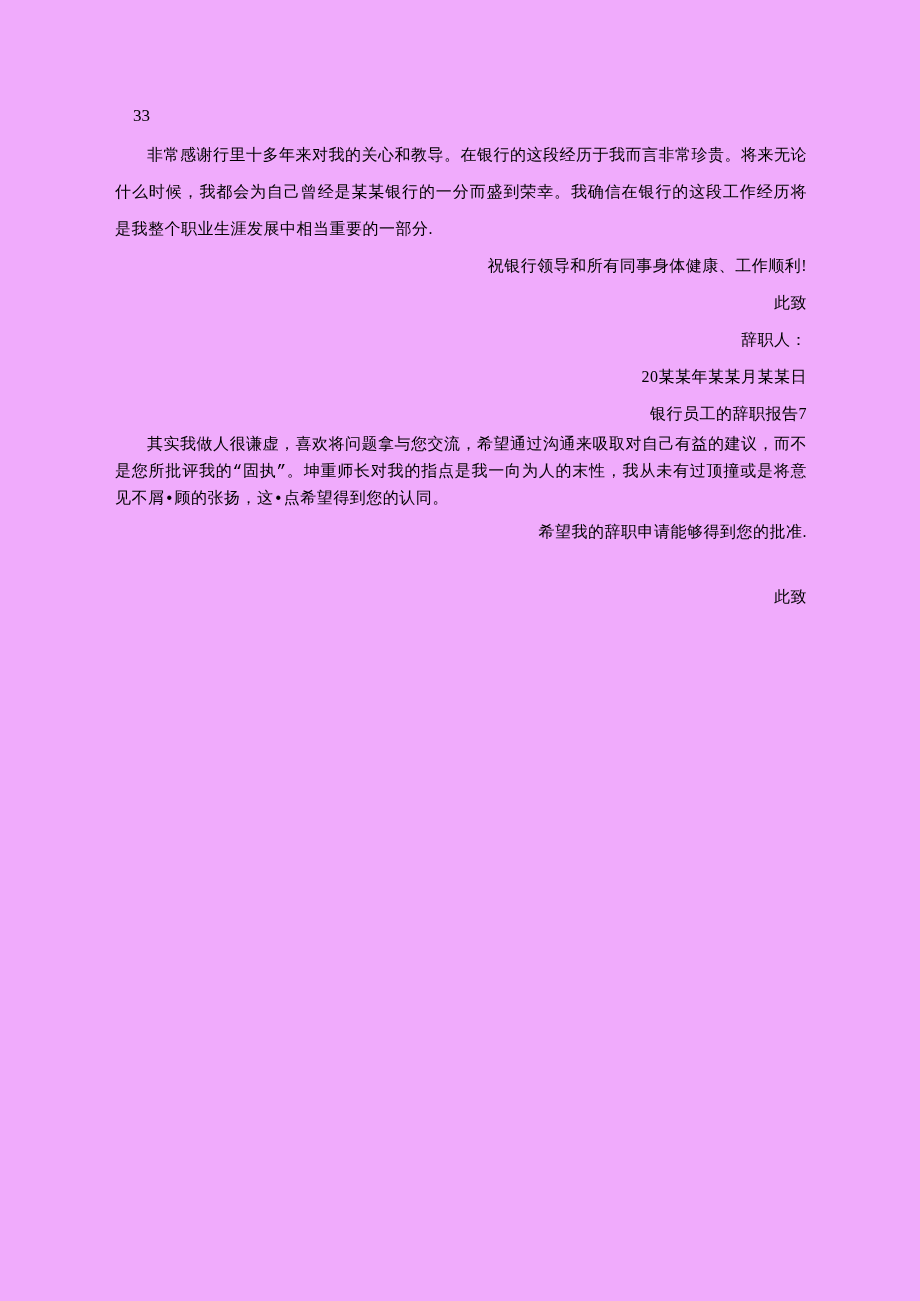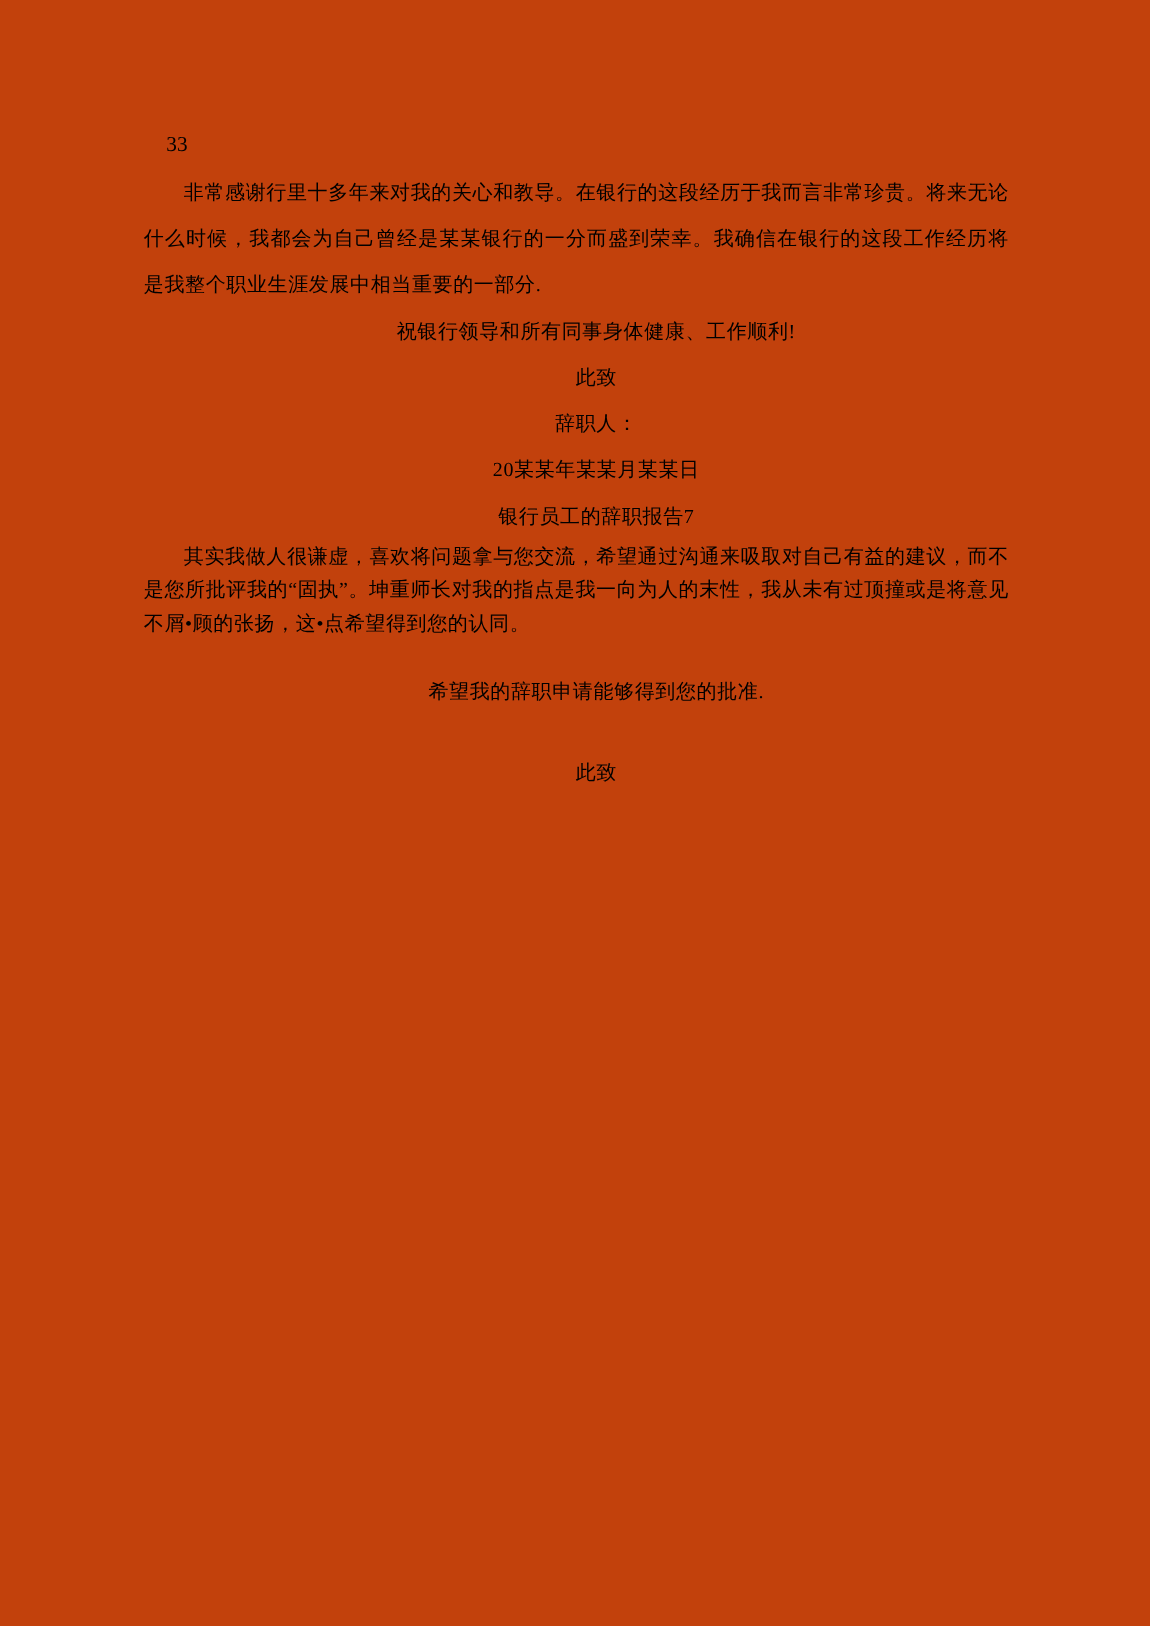--- a/index.html
+++ b/index.html
@@ -9,40 +9,40 @@
     background: #ffffff;
     color: #000000;
     font-family: "Liberation Serif", "DejaVu Serif", serif;
     overflow: hidden;
   }
   .page {
     box-sizing: border-box;
     width: 920px;
     height: 1301px;
     padding: 104px 113px 0 115px;
-    background: #c2410c;
+    background: #f0abfc;
   }
   .pageno {
     font-size: 17px;
     line-height: 24px;
     margin: 0 0 8px 18px;
   }
   p.para {
     font-size: 16px;
     line-height: 37px;
     margin: 0;
     text-align: justify;
     text-indent: 2em;
     word-break: break-all;
     letter-spacing: 0.5px;
   }
-  p.tight { line-height: 27px; }
+  p.tight { line-height: 27px; font-family: Liberation Mono, monospace; }
   p.mid   { line-height: 34px; }
-  p.shortline { text-align: center; }
-  p.gap-sm { margin-top: 22px; }
+  p.shortline { text-align: right; }
+  p.gap-sm { }
   p.gap-md { margin-top: 28px; }
 </style>
 </head>
 <body>
 
 <div class="page">
 
   <div class="pageno">33</div>
 
   <p class="para">非常感谢行里十多年来对我的关心和教导。在银行的这段经历于我而言非常珍贵。将来无论什么时候，我都会为自己曾经是某某银行的一分而盛到荣幸。我确信在银行的这段工作经历将是我整个职业生涯发展中相当重要的一部分.</p>

